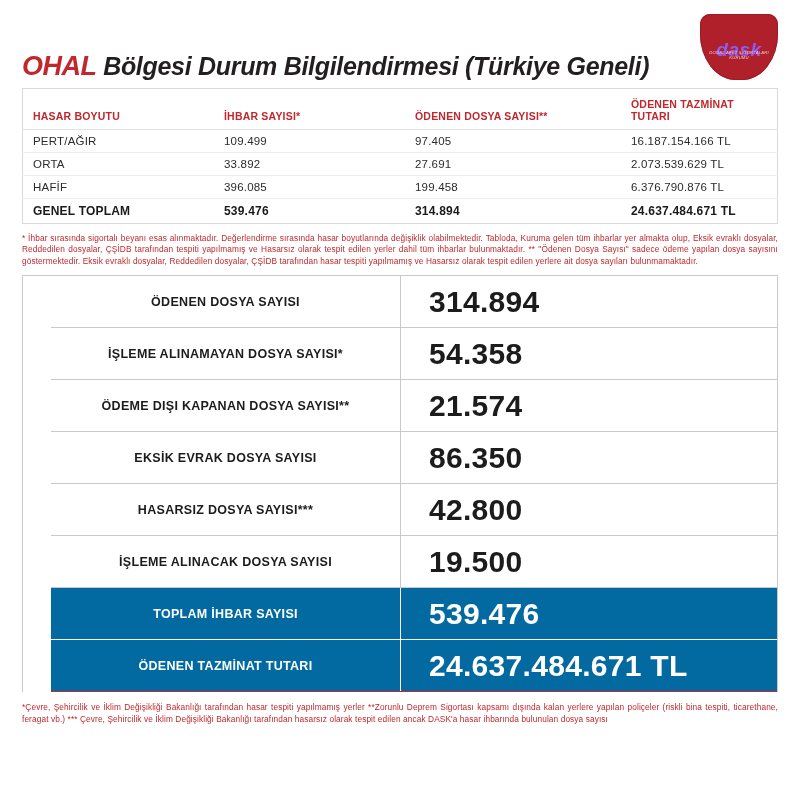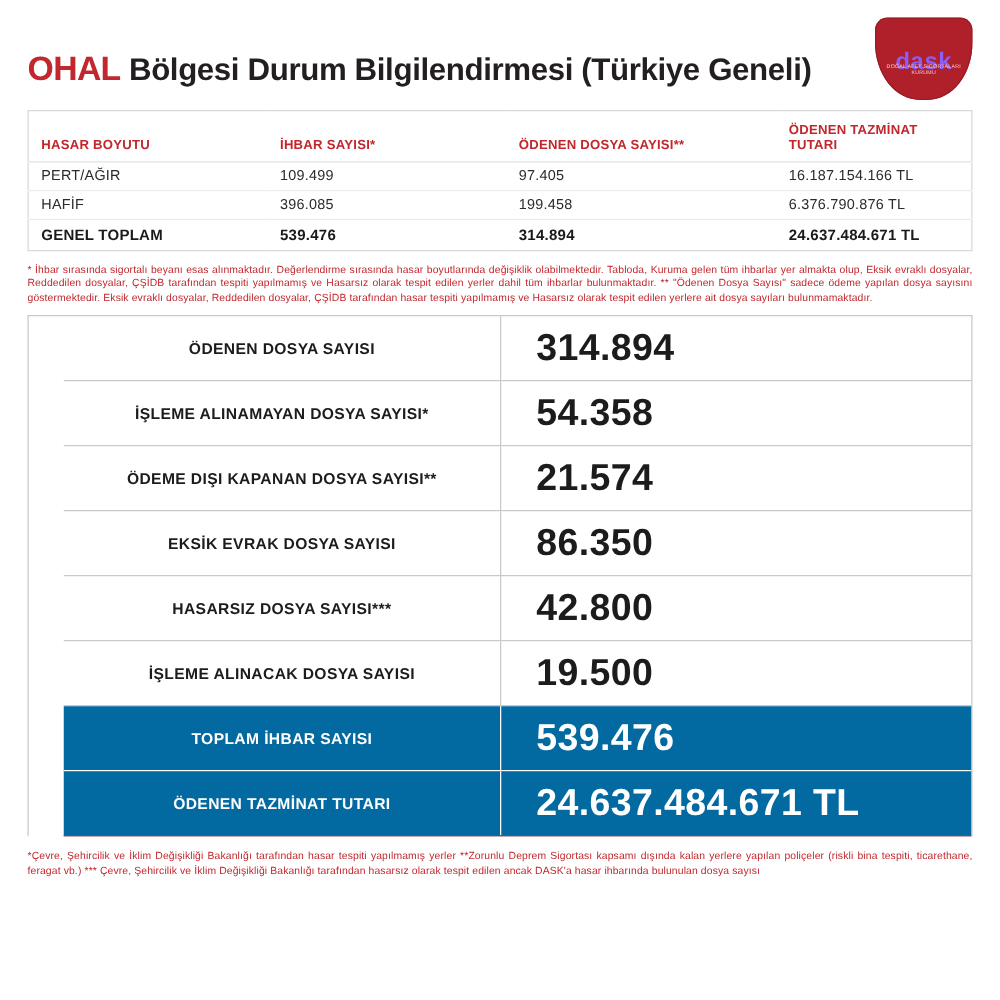--- a/index.html
+++ b/index.html
@@ -18,23 +18,24 @@
     width: 800px;
     height: 800px;
     background: #ffffff;
     box-sizing: border-box;
     padding: 14px 22px 8px 22px;
   }
 
   
   .header {
     display: flex;
-    align-items: center;
+    align-items: flex-end;
     justify-content: space-between;
     height: 66px;
+    font-style: italic;
   }
   .title-wrap {
     padding-top: 16px;
     white-space: nowrap;
   }
   .title {
     font-size: 25px;
     font-weight: bold;
     letter-spacing: -0.3px;
     line-height: 1;
@@ -220,20 +221,26 @@
       </tr>
     </thead>
     <tbody>
       <tr>
         <td>PERT/AĞIR</td>
         <td>109.499</td>
         <td>97.405</td>
         <td>16.187.154.166 TL</td>
       </tr>
       <tr>
+        <td>ORTA</td>
+        <td>33.892</td>
+        <td>27.691</td>
+        <td>2.073.539.629 TL</td>
+      </tr>
+      <tr>
         <td>HAFİF</td>
         <td>396.085</td>
         <td>199.458</td>
         <td>6.376.790.876 TL</td>
       </tr>
       <tr class="total">
         <td>GENEL TOPLAM</td>
         <td>539.476</td>
         <td>314.894</td>
         <td>24.637.484.671 TL</td>

